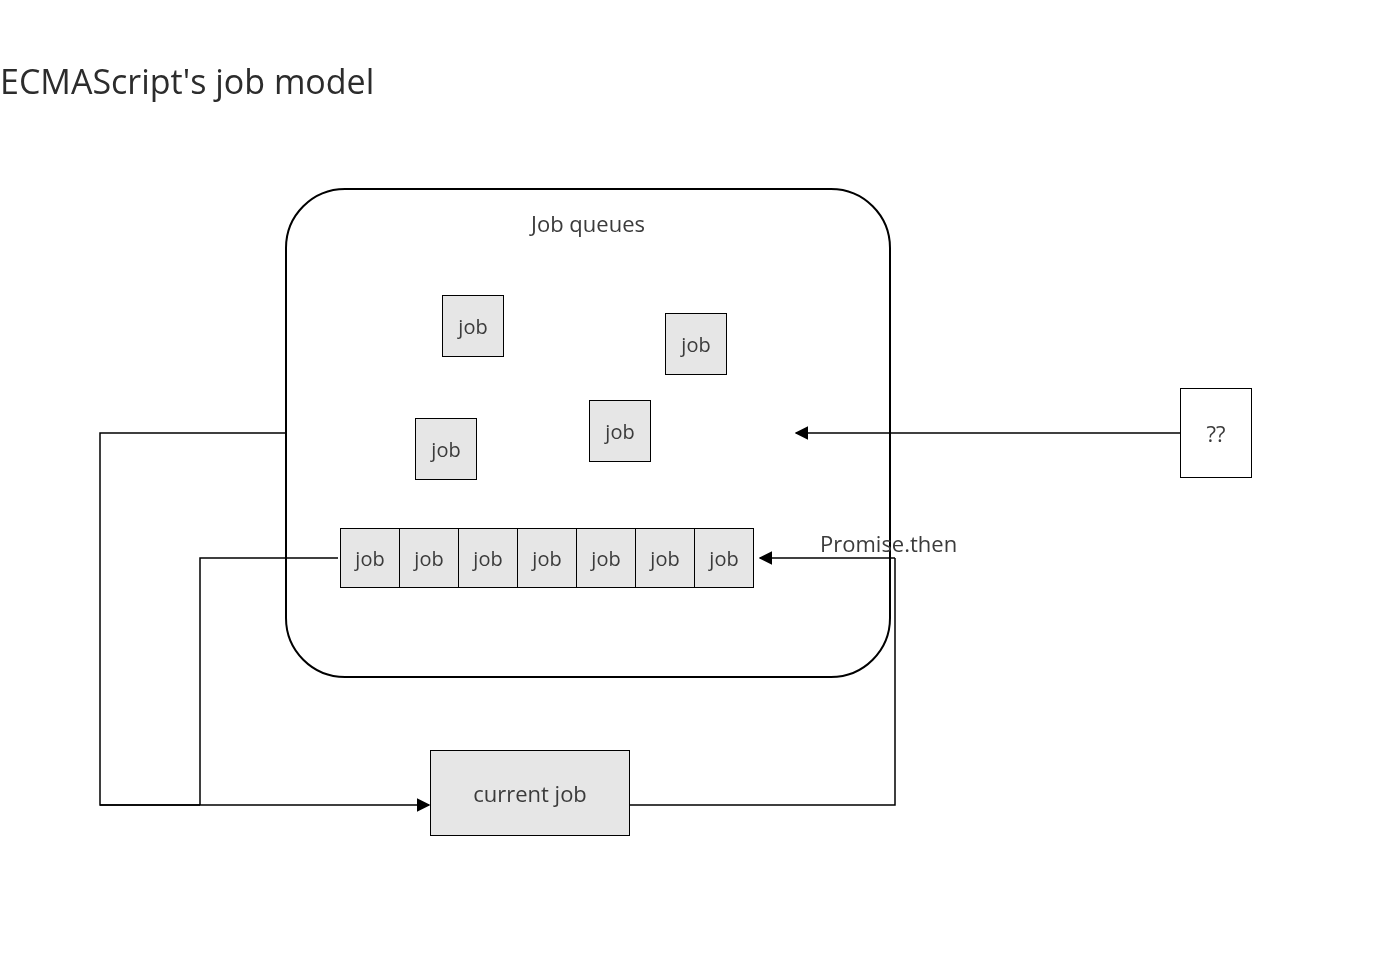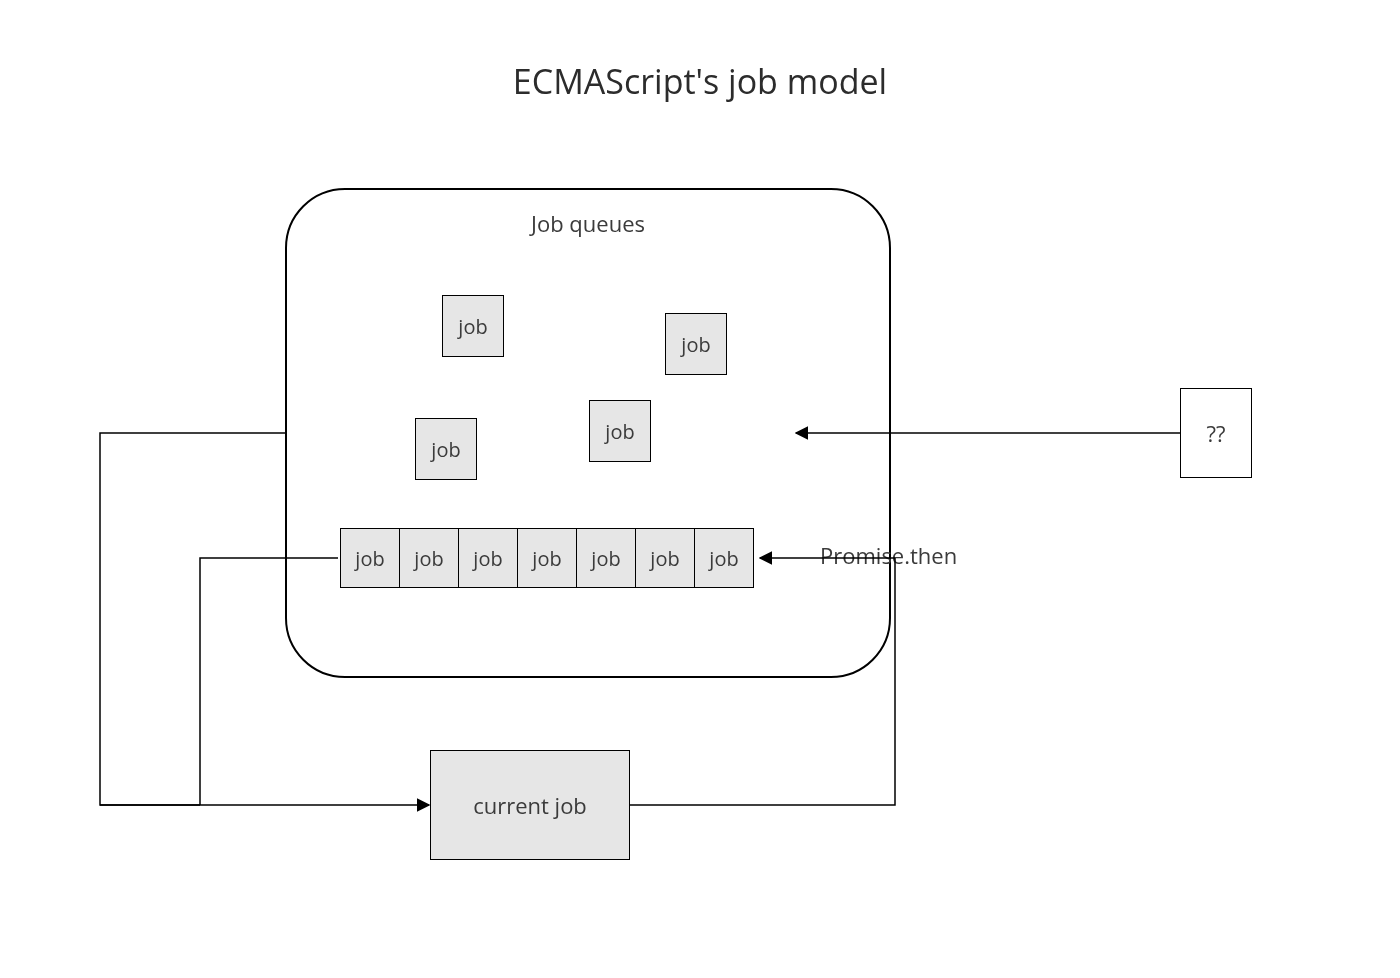--- a/index.html
+++ b/index.html
@@ -7,21 +7,20 @@
     margin: 0; padding: 0;
     width: 1400px; height: 978px;
     font-family: "Open Sans", "Segoe UI", "Helvetica Neue", Arial, sans-serif;
     background: #ffffff;
     color: #3b3b3b;
   }
   .canvas { position: relative; width: 1400px; height: 978px; }
   .title {
     position: absolute;
     top: 58px; left: 0; right: 0;
-    text-align: center;
     font-size: 34px;
     font-weight: 400;
     color: #2c2c2c;
   }
   
   .queues-box {
     position: absolute;
     left: 285px; top: 188px;
     width: 606px; height: 490px;
     border: 2px solid #000;
@@ -64,21 +63,21 @@
     display: flex; align-items: center; justify-content: center;
     font-size: 20px;
     color: #3b3b3b;
   }
   .queue-cell:first-child { margin-left: 0; }
 
   
   .current-job {
     position: absolute;
     left: 430px; top: 750px;
-    width: 200px; height: 110px;
+    width: 200px; height: 86px;
     background: #e6e6e6;
     border: 1px solid #000;
     display: flex; align-items: center; justify-content: center;
     font-size: 22px;
     color: #3b3b3b;
   }
 
   
   .unknown-box {
     position: absolute;
@@ -97,21 +96,20 @@
     left: 820px; top: 358px;
     font-size: 22px;
     line-height: 1.35;
     color: #3b3b3b;
   }
   .promise-label {
     position: absolute;
     left: 820px; top: 528px;
     font-size: 22px;
     color: #3b3b3b;
-    margin-top: 12px;
   }
 
   svg.wires {
     position: absolute;
     left: 0; top: 0;
     width: 1400px; height: 978px;
     pointer-events: none;
   }
 </style>
 </head>

